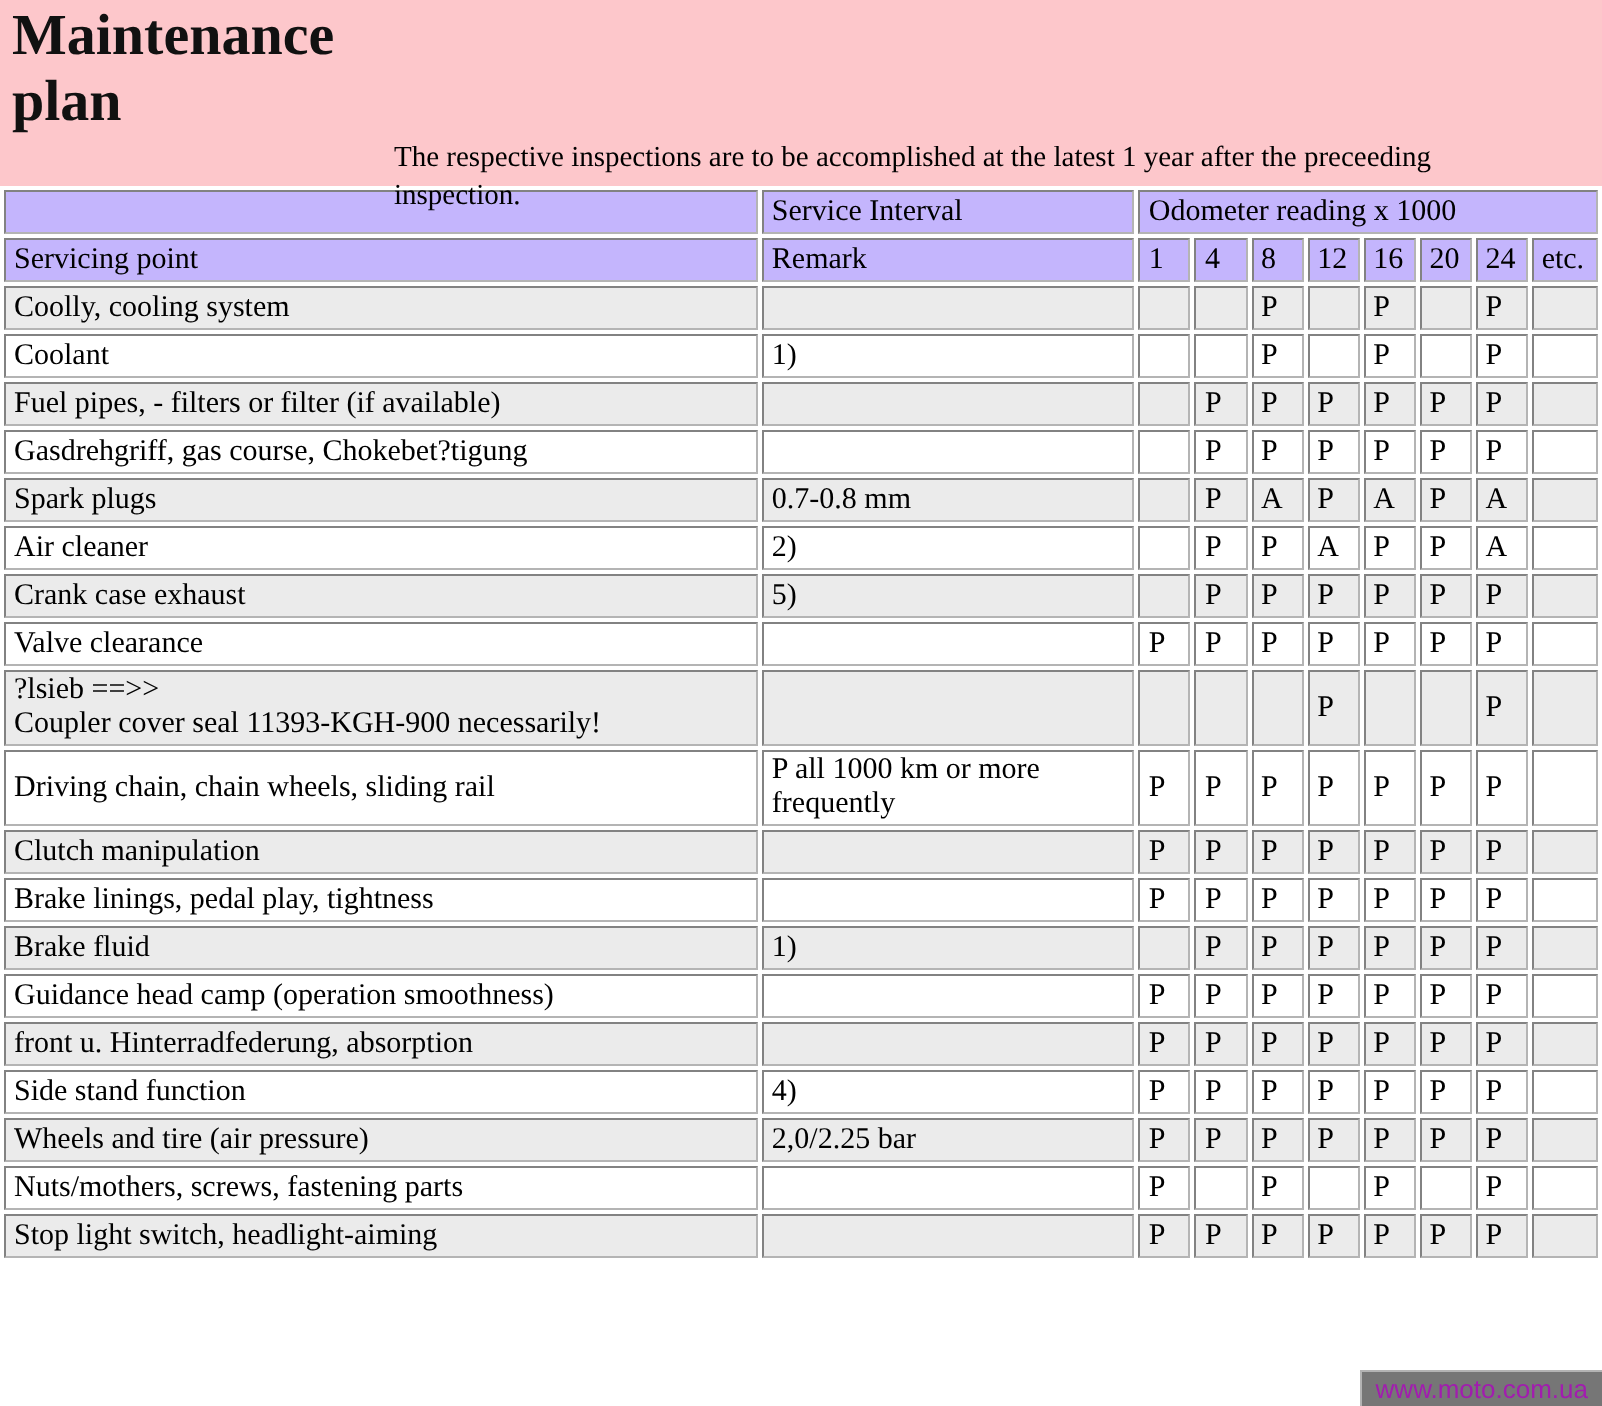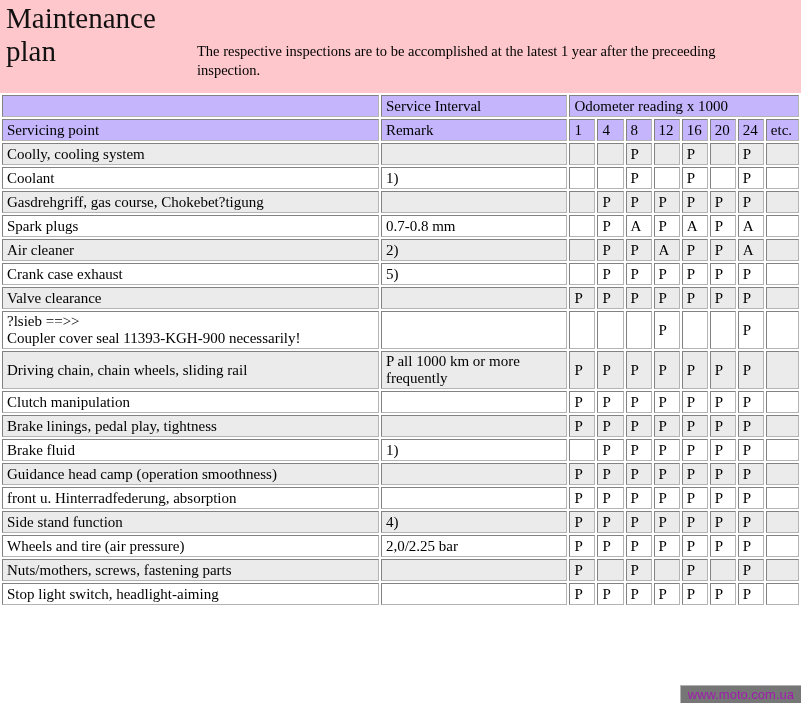--- a/index.html
+++ b/index.html
@@ -15,30 +15,31 @@
   .page-header {
     width: 801px; height: 93px;
     background: #fdc7cb;
     display: flex;
     align-items: flex-start;
   }
   .page-title {
     width: 195px;
     padding: 2px 0 0 6px;
     font-size: 29px;
-    font-weight: normal;
+    font-weight: bold;
     line-height: 33px;
     color: #111;
   }
   .page-desc {
     padding-top: 42px;
     padding-left: 2px;
     width: 565px;
     font-size: 14.5px;
     line-height: 19px;
+    margin-top: 28px;
   }
   
   table.plan {
     width: 801px;
     table-layout: fixed;
     border-collapse: separate;
     border-spacing: 2px;
     background: #ffffff;
     font-size: 15px;
   }
@@ -131,20 +132,32 @@
         <td class="mark"></td>
         <td class="mark"></td>
         <td class="mark">P</td>
         <td class="mark"></td>
         <td class="mark">P</td>
         <td class="mark"></td>
         <td class="mark">P</td>
         <td class="mark"></td>
       </tr>
       <tr>
+        <td class="point">Fuel pipes, - filters or filter (if available)</td>
+        <td class="remark"></td>
+        <td class="mark"></td>
+        <td class="mark">P</td>
+        <td class="mark">P</td>
+        <td class="mark">P</td>
+        <td class="mark">P</td>
+        <td class="mark">P</td>
+        <td class="mark">P</td>
+        <td class="mark"></td>
+      </tr>
+      <tr>
         <td class="point">Gasdrehgriff, gas course, Chokebet?tigung</td>
         <td class="remark"></td>
         <td class="mark"></td>
         <td class="mark">P</td>
         <td class="mark">P</td>
         <td class="mark">P</td>
         <td class="mark">P</td>
         <td class="mark">P</td>
         <td class="mark">P</td>
         <td class="mark"></td>

